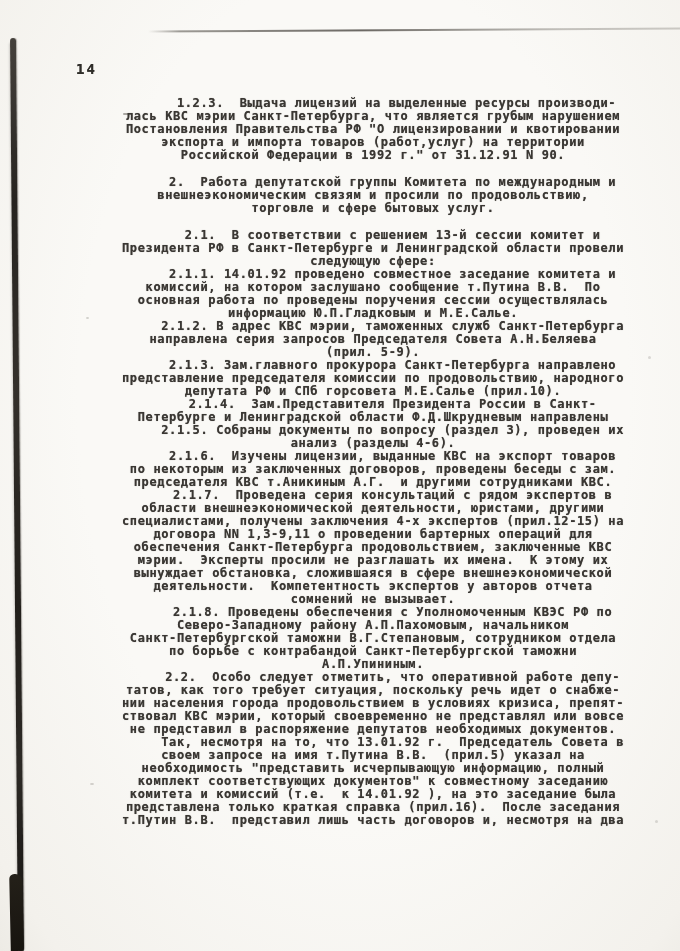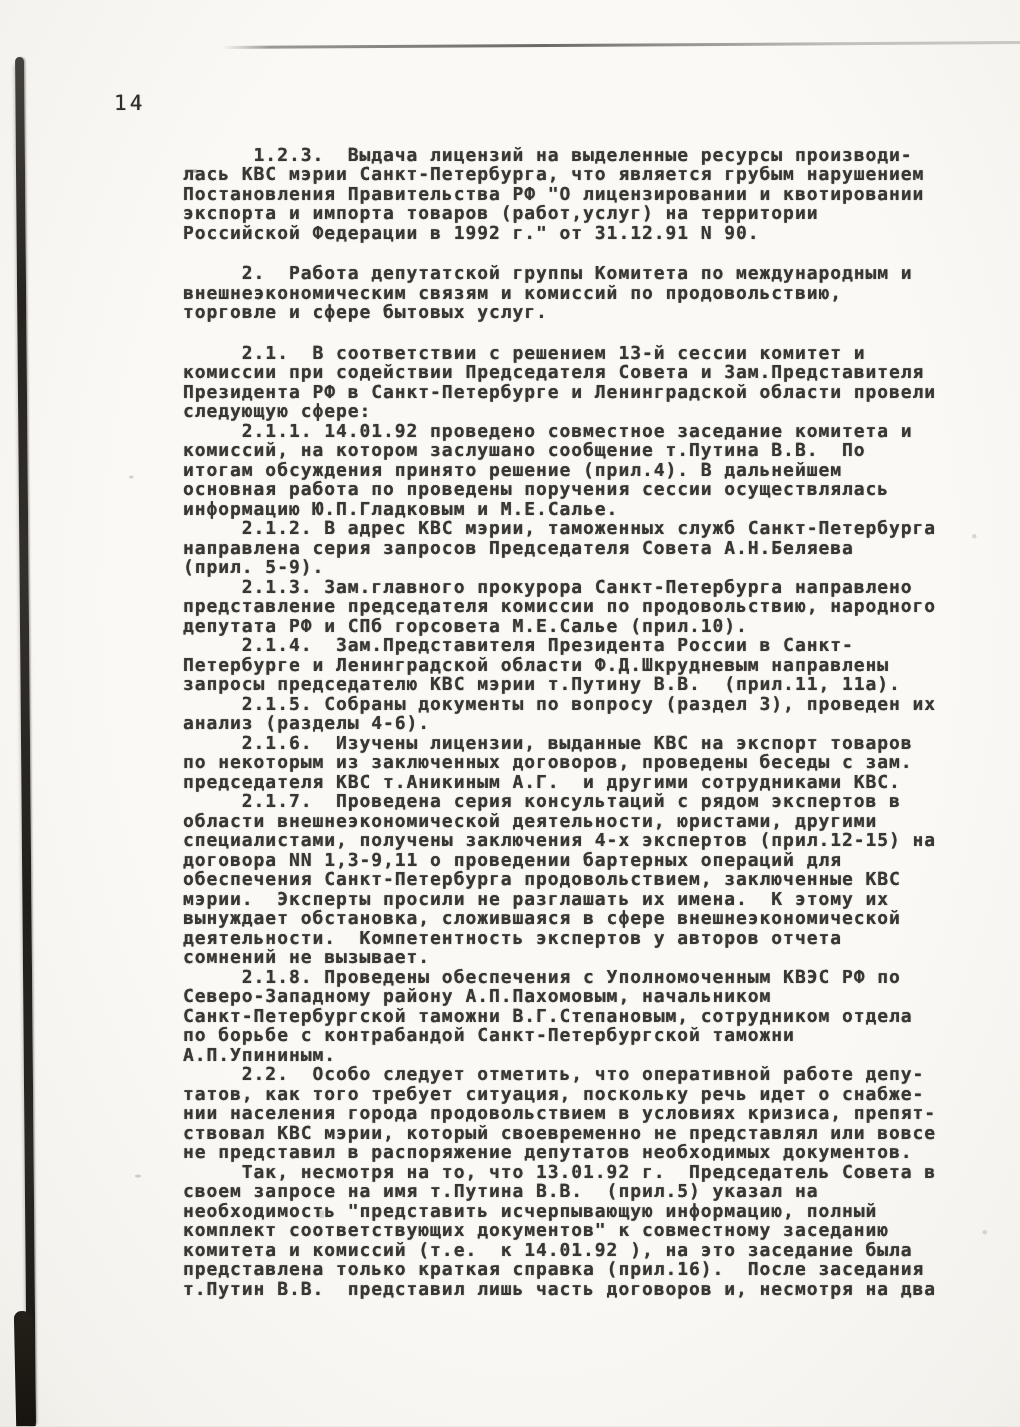--- a/index.html
+++ b/index.html
@@ -48,33 +48,34 @@
   .s2 { left: 86px;  top: 317px; width: 3px; height: 2px; opacity: .5; }
   .s3 { left: 648px; top: 356px; width: 3px; height: 3px; opacity: .4; }
   .s4 { left: 90px;  top: 783px; width: 4px; height: 2px; opacity: .5; }
   .s5 { left: 213px; top: 807px; width: 3px; height: 5px; opacity: .45; border-radius: 1px; }
   .s6 { left: 655px; top: 820px; width: 3px; height: 3px; opacity: .4; }
 
   .page-number {
     position: absolute;
     left: 76px; top: 61px;
     font-size: 14px;
-    font-weight: normal;
+    font-weight: bold;
     letter-spacing: 2px;
     color: #2f2d29;
     text-shadow: 0 0 0.6px rgba(47,45,41,0.8);
   }
   .doc-text {
     position: absolute;
     left: 122px; top: 97px;
     color: #3a3733;
     font-size: 12px;
     font-weight: bold;
     letter-spacing: 0.62px;
     text-shadow: 0 0 0.7px rgba(58,55,51,0.75);
+    text-align: center;
   }
   .doc-text .line {
     height: 13px;
     line-height: 13px;
     white-space: pre;
   }
   .doc-text .line.gap { height: 14px; }
 </style>
 </head>
 <body>
@@ -93,41 +94,38 @@
   <div class="page-number">14</div>
 
   <div class="doc-text">
       <div class="line">      1.2.3.  Выдача лицензий на выделенные ресурсы производи-</div>
       <div class="line">лась КВС мэрии Санкт-Петербурга, что является грубым нарушением</div>
       <div class="line">Постановления Правительства РФ "О лицензировании и квотировании</div>
       <div class="line">экспорта и импорта товаров (работ,услуг) на территории</div>
       <div class="line">Российской Федерации в 1992 г." от 31.12.91 N 90.</div>
       <div class="line gap"></div>
       <div class="line">     2.  Работа депутатской группы Комитета по международным и</div>
-      <div class="line">внешнеэкономическим связям и комиссий по продовольствию,</div>
+      <div class="line">внешнеэкономическим связям и просили по продовольствию,</div>
       <div class="line">торговле и сфере бытовых услуг.</div>
       <div class="line gap"></div>
       <div class="line">     2.1.  В соответствии с решением 13-й сессии комитет и</div>
-      <div class="line">комиссии при содействии Председателя Совета и Зам.Представителя</div>
       <div class="line">Президента РФ в Санкт-Петербурге и Ленинградской области провели</div>
       <div class="line">следующую сфере:</div>
       <div class="line">     2.1.1. 14.01.92 проведено совместное заседание комитета и</div>
       <div class="line">комиссий, на котором заслушано сообщение т.Путина В.В.  По</div>
-      <div class="line">итогам обсуждения принято решение (прил.4). В дальнейшем</div>
       <div class="line">основная работа по проведены поручения сессии осуществлялась</div>
       <div class="line">информацию Ю.П.Гладковым и М.Е.Салье.</div>
       <div class="line">     2.1.2. В адрес КВС мэрии, таможенных служб Санкт-Петербурга</div>
       <div class="line">направлена серия запросов Председателя Совета А.Н.Беляева</div>
       <div class="line">(прил. 5-9).</div>
       <div class="line">     2.1.3. Зам.главного прокурора Санкт-Петербурга направлено</div>
       <div class="line">представление председателя комиссии по продовольствию, народного</div>
       <div class="line">депутата РФ и СПб горсовета М.Е.Салье (прил.10).</div>
       <div class="line">     2.1.4.  Зам.Представителя Президента России в Санкт-</div>
       <div class="line">Петербурге и Ленинградской области Ф.Д.Шкрудневым направлены</div>
-      <div class="line">запросы председателю КВС мэрии т.Путину В.В.  (прил.11, 11а).</div>
       <div class="line">     2.1.5. Собраны документы по вопросу (раздел 3), проведен их</div>
       <div class="line">анализ (разделы 4-6).</div>
       <div class="line">     2.1.6.  Изучены лицензии, выданные КВС на экспорт товаров</div>
       <div class="line">по некоторым из заключенных договоров, проведены беседы с зам.</div>
       <div class="line">председателя КВС т.Аникиным А.Г.  и другими сотрудниками КВС.</div>
       <div class="line">     2.1.7.  Проведена серия консультаций с рядом экспертов в</div>
       <div class="line">области внешнеэкономической деятельности, юристами, другими</div>
       <div class="line">специалистами, получены заключения 4-х экспертов (прил.12-15) на</div>
       <div class="line">договора NN 1,3-9,11 о проведении бартерных операций для</div>
       <div class="line">обеспечения Санкт-Петербурга продовольствием, заключенные КВС</div>

